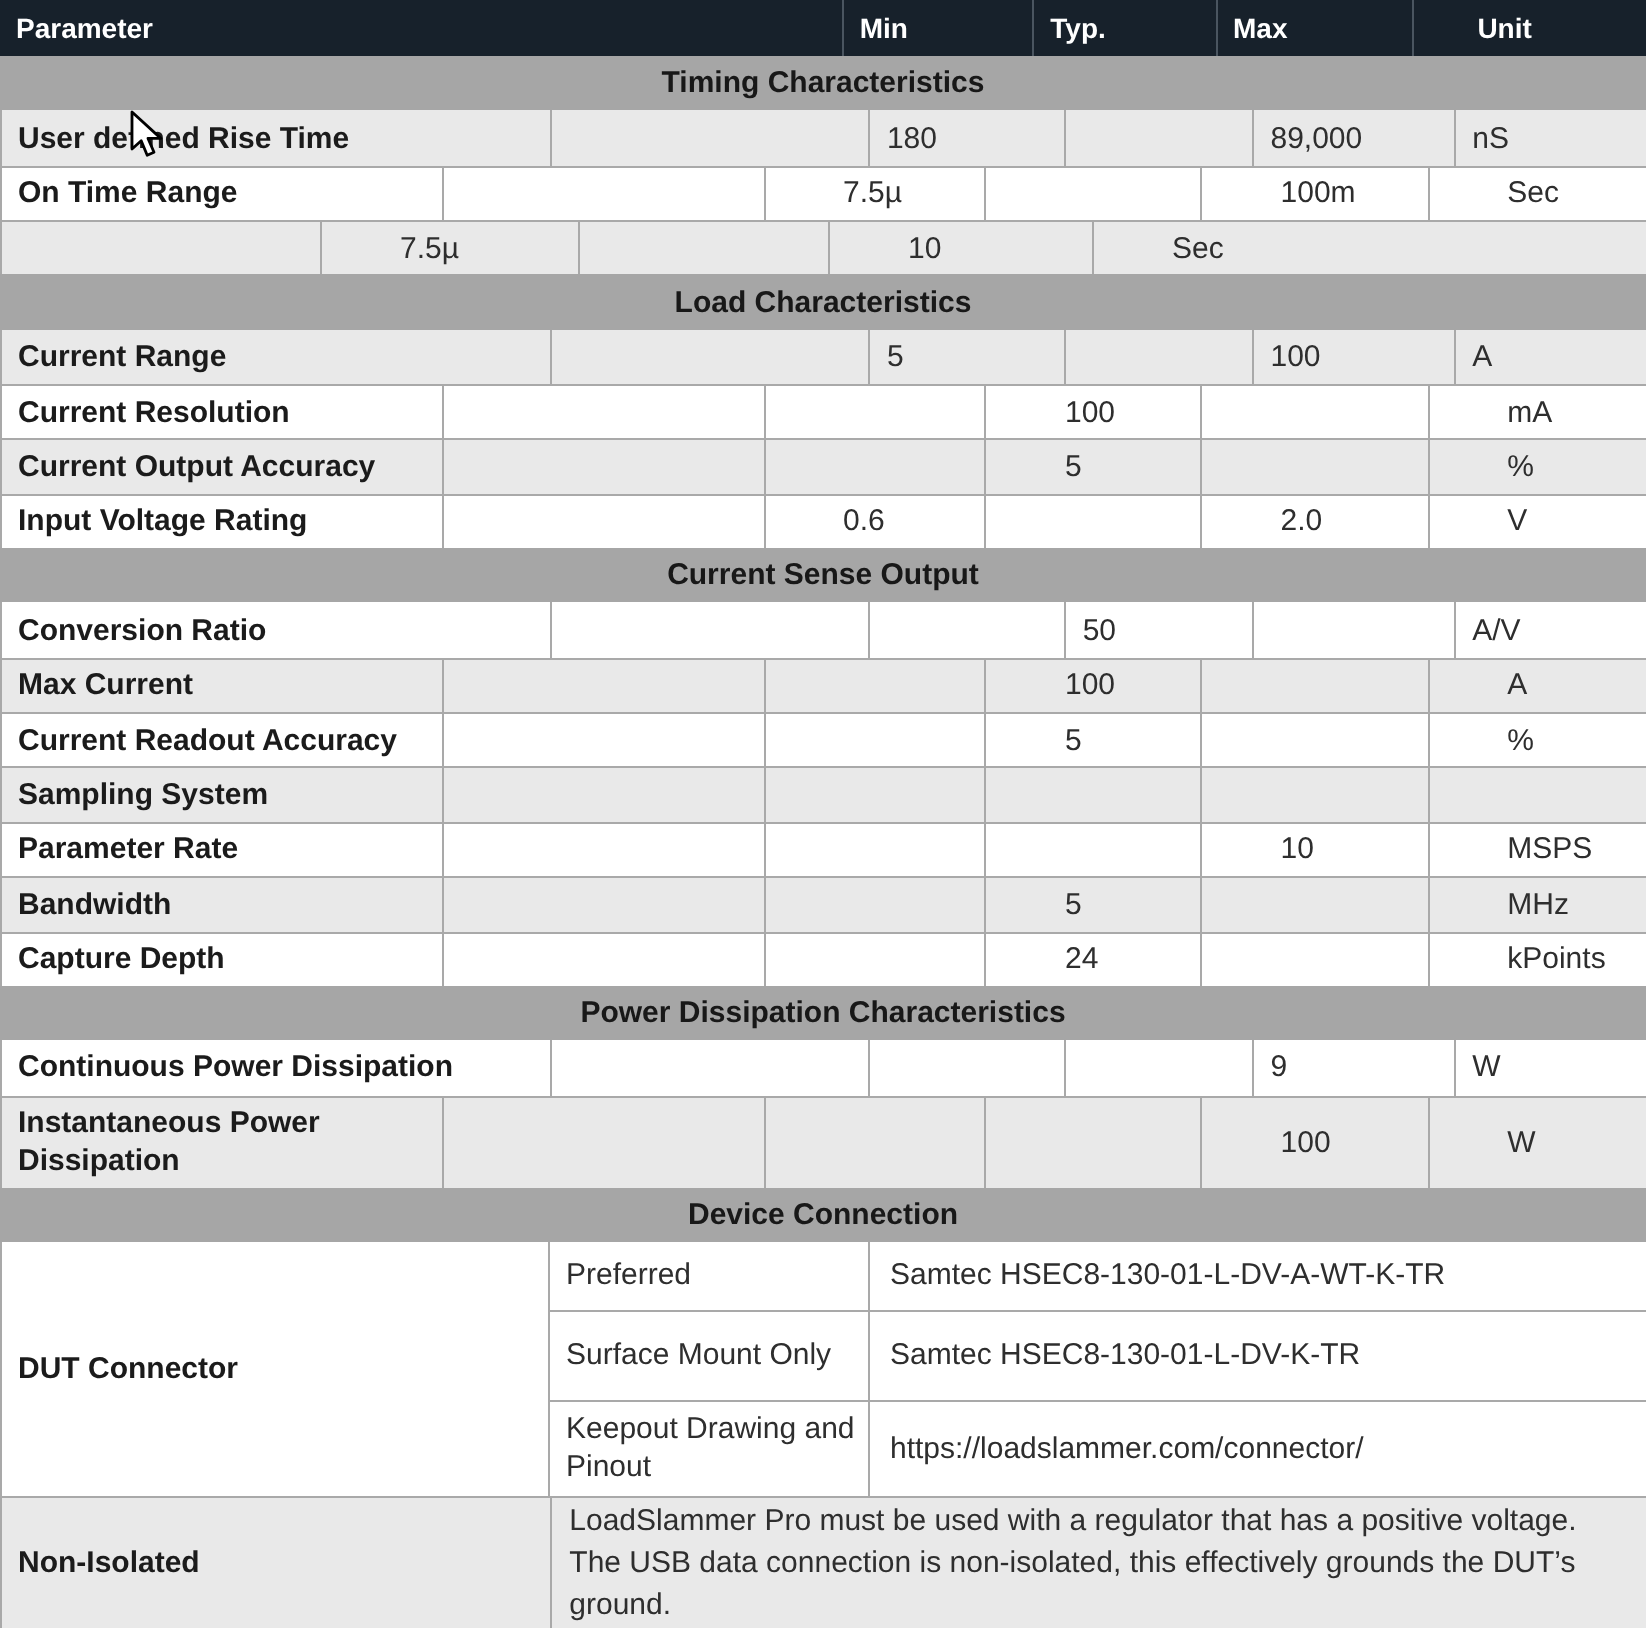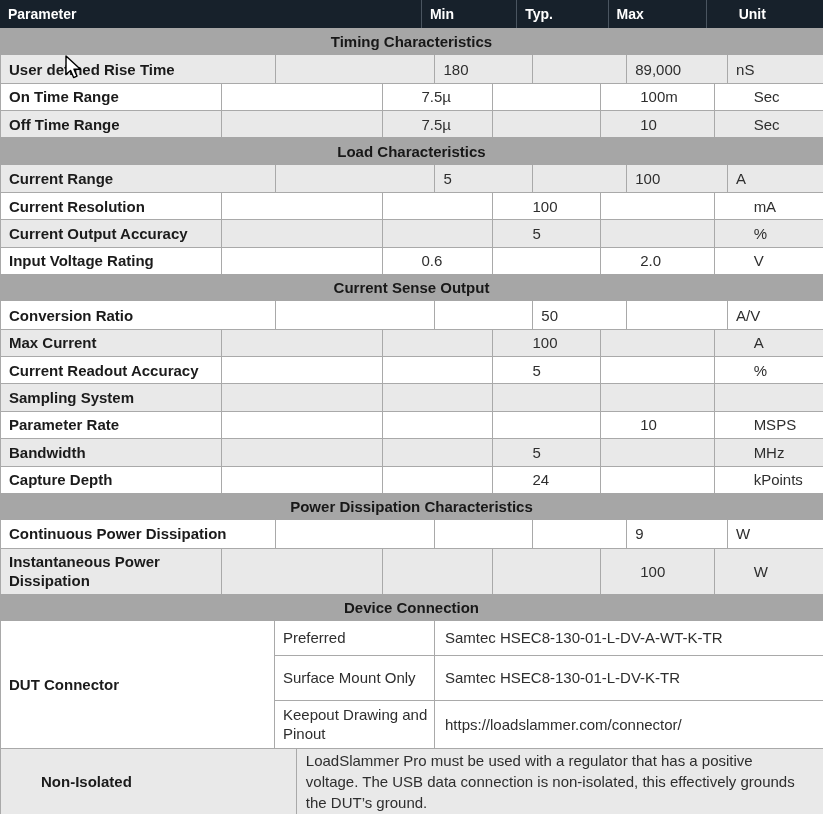--- a/index.html
+++ b/index.html
@@ -40,21 +40,21 @@
   .dut-row{display:flex;}
   .dut-row + .dut-row{border-top:1px solid var(--border);}
   .dut-r0{height:34px;}
   .dut-r1{height:45px;}
   .dut-r2{height:48px;}
   .dut-label{width:160px;display:flex;align-items:center;padding:2px 6px 2px 8px;
              border-right:1px solid var(--border);font-size:15px;color:var(--val-color);line-height:19px;}
   .dut-value{width:388px;display:flex;align-items:center;padding-left:10px;font-size:15px;color:var(--val-color);}
   
   .ni-row{display:flex;height:66px;background:var(--shaded);border-top:1px solid var(--border);border-left:1px solid var(--border);}
-  .ni-name{width:275px;display:flex;align-items:center;padding-left:8px;border-right:1px solid var(--border);margin-left:32px;}
+  .ni-name{width:275px;display:flex;align-items:center;padding-left:8px;border-right:1px solid var(--border);}
   .ni-text{width:548px;display:flex;align-items:center;padding:4px 22px 4px 9px;}
   .ni-text span{font-size:15px;line-height:21px;color:var(--val-color);max-width:505px;display:block;}
   .cursor{position:absolute;left:64px;top:55px;pointer-events:none;z-index:5;}
 </style>
 </head>
 <body>
 
 <div class="table">
 
   <div class="row header-row">
@@ -97,23 +97,20 @@
           <span class="val"></span>
         </div>
         <div class="cell c-max">
           <span class="val">100m</span>
         </div>
         <div class="cell c-unit">
           <span class="val">Sec</span>
         </div>
       </div>
       <div class="row spec h shaded">
-        <div class="cell c-param">
-          <span class="param-text">Off Time Range</span>
-        </div>
         <div class="cell c-sub"></div>
         <div class="cell c-min">
           <span class="val">7.5µ</span>
         </div>
         <div class="cell c-typ">
           <span class="val"></span>
         </div>
         <div class="cell c-max">
           <span class="val">10</span>
         </div>

